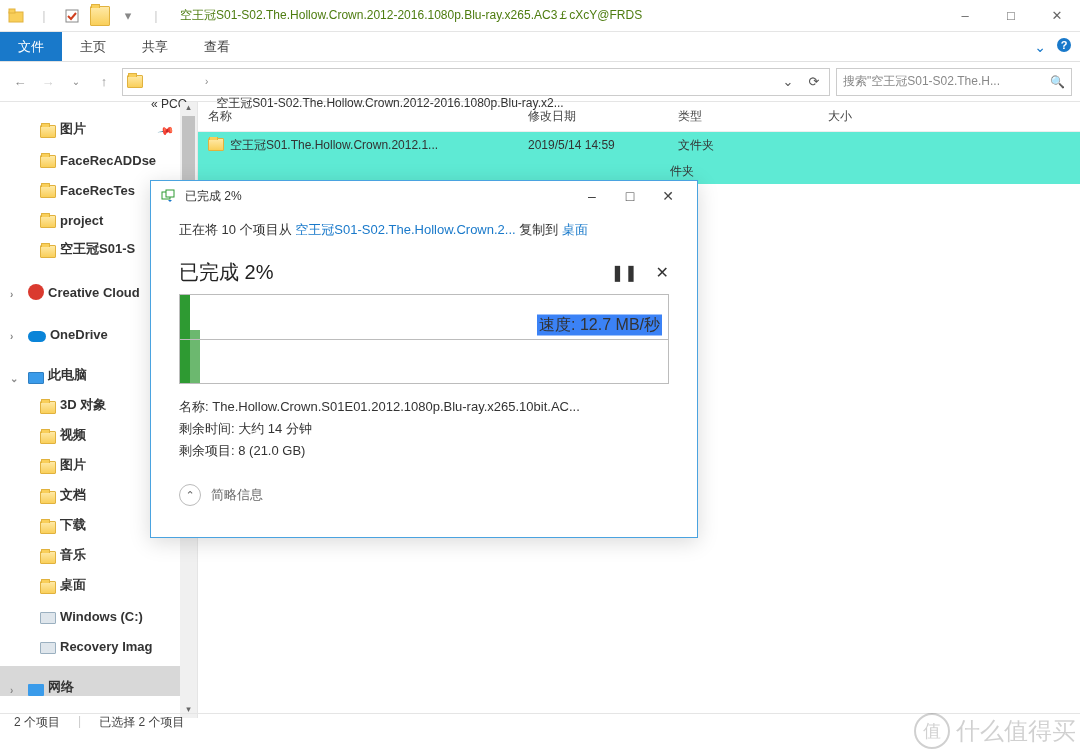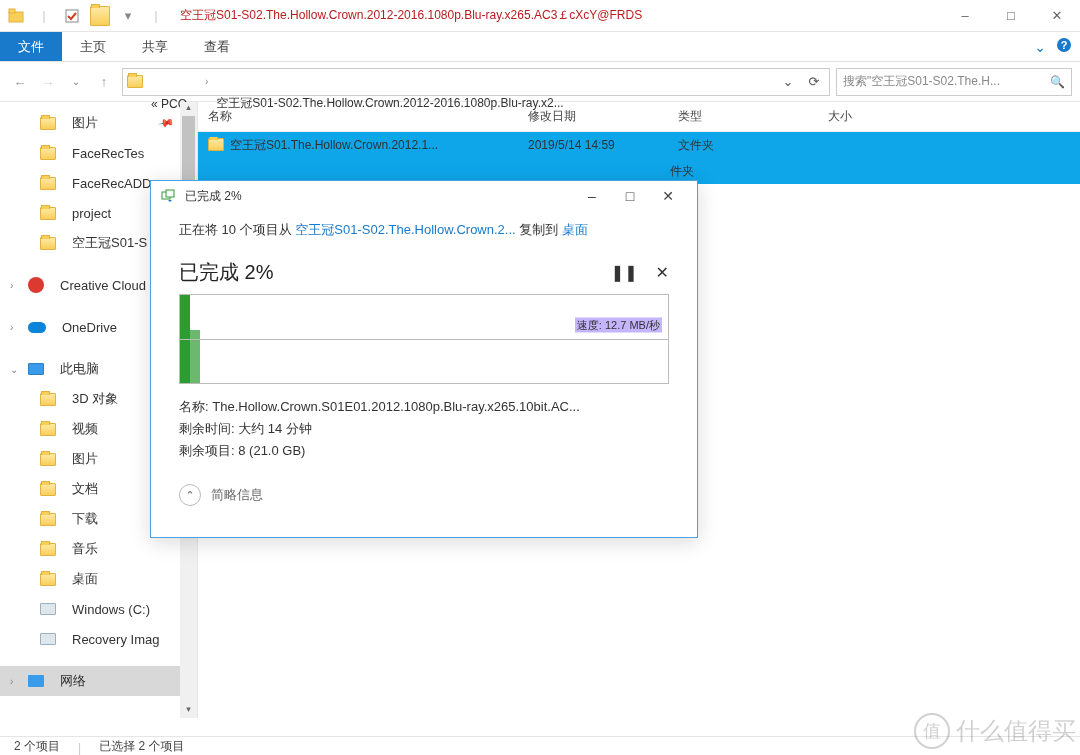--- a/index.html
+++ b/index.html
@@ -2,21 +2,21 @@
 <html><head>
 <meta charset="utf-8">
 <style>
 * { box-sizing: border-box; margin: 0; padding: 0; font-family: "Microsoft YaHei", "Segoe UI", sans-serif; }
 body { width: 1080px; height: 755px; background: #fff; overflow: hidden; position: relative; font-size: 13px; color: #333; }
 
 
 .titlebar { height: 32px; background: #fff; display: flex; align-items: center; border-bottom: 1px solid #e5e5e5; }
 .titlebar .qat { display: flex; align-items: center; gap: 8px; padding: 0 6px; }
 .titlebar .qat span { width: 20px; height: 20px; display: inline-flex; align-items: center; justify-content: center; }
-.titlebar .title { flex: 1; padding-left: 8px; color: #b91c1c; font-size: 12px; white-space: nowrap; overflow: hidden; text-overflow: ellipsis; }
+.titlebar .title { flex: 1; padding-left: 8px; color: #4d7c0f; font-size: 12px; white-space: nowrap; overflow: hidden; text-overflow: ellipsis; }
 .titlebar .winctl { display: flex; }
 .titlebar .winctl div { width: 46px; height: 32px; display: flex; align-items: center; justify-content: center; color: #666; }
 
 
 .ribbon { height: 30px; background: #fff; display: flex; align-items: stretch; border-bottom: 1px solid #e1e1e1; }
 .ribbon .tab { padding: 0 18px; display: flex; align-items: center; font-size: 13px; color: #444; }
 .ribbon .tab.file { background: #1979ca; color: #fff; }
 .ribbon .spacer { flex: 1; }
 .ribbon .right { display: flex; align-items: center; padding-right: 8px; gap: 10px; color: #1979ca; }
 
@@ -28,21 +28,21 @@
 .addrbar .crumb { color: #333; font-size: 12px; padding: 0 4px; margin-top: 44px; }
 .addrbar .sep { color: #888; font-size: 10px; }
 .addrbar .sp { flex: 1; }
 .addrbar .abtn { width: 22px; text-align: center; color: #555; }
 .searchbox { width: 236px; height: 28px; border: 1px solid #ccc; display: flex; align-items: center; padding: 0 6px; color: #888; font-size: 12px; }
 .searchbox .stext { flex: 1; white-space: nowrap; overflow: hidden; text-overflow: ellipsis; }
 
 
 .mainsplit { display: flex; height: 616px; }
 .navpane { width: 198px; border-right: 1px solid #e5e5e5; overflow: hidden; position: relative; padding-top: 6px; }
-.navpane .item { display: flex; align-items: center; height: 30px; padding-left: 40px; gap: 16px; font-size: 13px; color: #333; white-space: nowrap; }
+.navpane .item { display: flex; align-items: flex-end; height: 30px; padding-left: 40px; gap: 4px; font-size: 13px; color: #333; white-space: nowrap; font-weight: bold; }
 .navpane .item.top { padding-left: 28px; }
 .navpane .item.sel { background: #d8d8d8; }
 .navpane .item .exp { position: absolute; left: 10px; color: #888; font-size: 10px; }
 .navpane .pin { position: absolute; right: 24px; color: #888; font-size: 11px; transform: rotate(35deg); }
 .navpane .scroll { position: absolute; right: 0; top: 0; width: 17px; height: 100%; background: #f0f0f0; }
 .navpane .scroll .thumb { position: absolute; left: 2px; right: 2px; top: 14px; height: 240px; background: #c2c2c2; }
 .navpane .scroll .arr { position: absolute; left: 0; right: 0; height: 14px; text-align: center; font-size: 9px; color: #666; }
 
 .folder-ico { width: 16px; height: 13px; background: linear-gradient(#ffe9a6,#f9cf5a); border: 1px solid #e1b23e; border-radius: 1px; display: inline-block; position: relative; }
 .folder-ico:before { content:""; position:absolute; top:-3px; left:0; width:7px; height:3px; background:#f9cf5a; border:1px solid #e1b23e; border-bottom:none; border-radius:1px 1px 0 0;}
@@ -51,44 +51,44 @@
 .cloud-ico { width:18px; height:11px; background:#0a84d8; border-radius:6px; display:inline-block; }
 .cc-ico { width:16px; height:16px; background:#da3a2f; border-radius:50%; display:inline-block; }
 .net-ico { width:16px; height:12px; background:#3a9bea; display:inline-block; border-radius:1px; }
 
 
 .content { flex: 1; position: relative; }
 .cols { display: flex; height: 30px; align-items: center; border-bottom: 1px solid #eee; color: #444; font-size: 12px; }
 .cols div { padding: 0 10px; }
 .c-name { width: 320px; } .c-date { width: 150px; } .c-type { width: 150px; } .c-size { width: 100px; font-family: Liberation Serif, serif; }
 .row { display: flex; height: 26px; align-items: center; font-size: 12px; }
-.row.sel { background: #0ea5e9; }
+.row.sel { background: #5eead4; }
 .row .cell { padding: 0 10px; white-space: nowrap; overflow: hidden; text-overflow: ellipsis; }
 .row .folder-ico { margin-right: 6px; vertical-align: -2px; }
 
 
-.status { position: absolute; bottom: 0; left: 0; right: 0; height: 19px; border-top: 1px solid #e5e5e5; display: flex; align-items: flex-end; padding: 0 14px; gap: 18px; font-size: 12px; color: #444; }
+.status { position: absolute; bottom: 8px; left: 0; right: 0; height: 34px; border-top: 1px solid #e5e5e5; display: flex; align-items: flex-start; padding: 0 14px; gap: 18px; font-size: 12px; color: #444; }
 
 
 .dialog { position: absolute; left: 150px; top: 180px; width: 548px; height: 358px; background: #fff; border: 1px solid #4aa3e0; box-shadow: 0 4px 20px rgba(0,0,0,.15); }
 .dialog .dtitle { height: 30px; display: flex; align-items: center; padding: 0 10px; font-size: 12px; color: #333; }
 .dialog .dtitle .dico { width: 16px; height: 16px; margin-right: 8px; display: inline-flex; align-items: center; justify-content: center; }
 .dialog .dtitle .sp { flex: 1; }
 .dialog .dtitle .wc { width: 38px; text-align: center; color: #444; font-size: 14px; }
 .dialog .dbody { padding: 10px 28px; }
 .dialog .line1 { font-size: 13px; color: #333; margin-bottom: 20px; }
 .dialog .line1 a { color: #1979ca; text-decoration: none; }
 .dialog .big { font-size: 20px; color: #222; display: flex; align-items: center; }
 .dialog .big .sp { flex: 1; }
 .dialog .big .ctl { font-size: 16px; color: #333; margin-left: 18px; font-family: "Segoe UI Symbol"; }
 .dialog .graph { margin-top: 8px; height: 90px; border: 1px solid #bcbcbc; position: relative; background: #fff; }
 .dialog .graph .fill { position: absolute; left: 0; top: 0; bottom: 0; width: 2%; background: #2e9a32; }
 .dialog .graph .fill2 { position: absolute; left: 2%; top: 40%; bottom: 0; width: 2%; background: #2e9a32; opacity:.7;}
 .dialog .graph .mid { position: absolute; left: 0; right: 0; top: 50%; border-top: 1px solid #bcbcbc; }
-.dialog .graph .speed { position: absolute; right: 6px; top: 34%; font-size: 11px; transform: translateY(-50%); background:#c4b5fd; padding:0 2px; }
+.dialog .graph .speed { position: absolute; right: 6px; top: 34%; font-size: 16px; transform: translateY(-50%); background:#3b82f6; padding:0 2px; }
 .dialog .info { margin-top: 12px; font-size: 13px; line-height: 1.7; color: #333; }
 .dialog .less { margin-top: 22px; display: flex; align-items: center; gap: 10px; color: #666; font-size: 13px; }
 .dialog .less .circ { width: 22px; height: 22px; border: 1px solid #bbb; border-radius: 50%; display: inline-flex; align-items: center; justify-content: center; font-size: 11px; }
 
 .watermark { position: absolute; right: 4px; bottom: 4px; height: 40px; opacity: .18; display: flex; align-items: center; gap: 6px; font-size: 24px; color: #000; }
 .watermark .circ { width: 36px; height: 36px; border: 2px solid #000; border-radius: 50%; display: inline-flex; align-items: center; justify-content: center; font-size: 18px; }
 </style>
 </head>
 <body>
 
@@ -161,25 +161,25 @@
 <div class="mainsplit">
 
   <div class="navpane">
     <div class="item">
         <span class="folder-ico"></span>
         <span>图片</span>
         <span class="pin">📌</span>
       </div>
     <div class="item">
         <span class="folder-ico"></span>
+        <span>FaceRecADDse</span>
+      </div>
+    <div class="item">
+        <span class="folder-ico"></span>
         <span>FaceRecTes</span>
-      </div>
-    <div class="item">
-        <span class="folder-ico"></span>
-        <span>FaceRecADDse</span>
       </div>
     <div class="item">
         <span class="folder-ico"></span>
         <span>project</span>
       </div>
     <div class="item">
         <span class="folder-ico"></span>
         <span>空王冠S01-S</span>
       </div>
     <div style="height:12px"></div>

